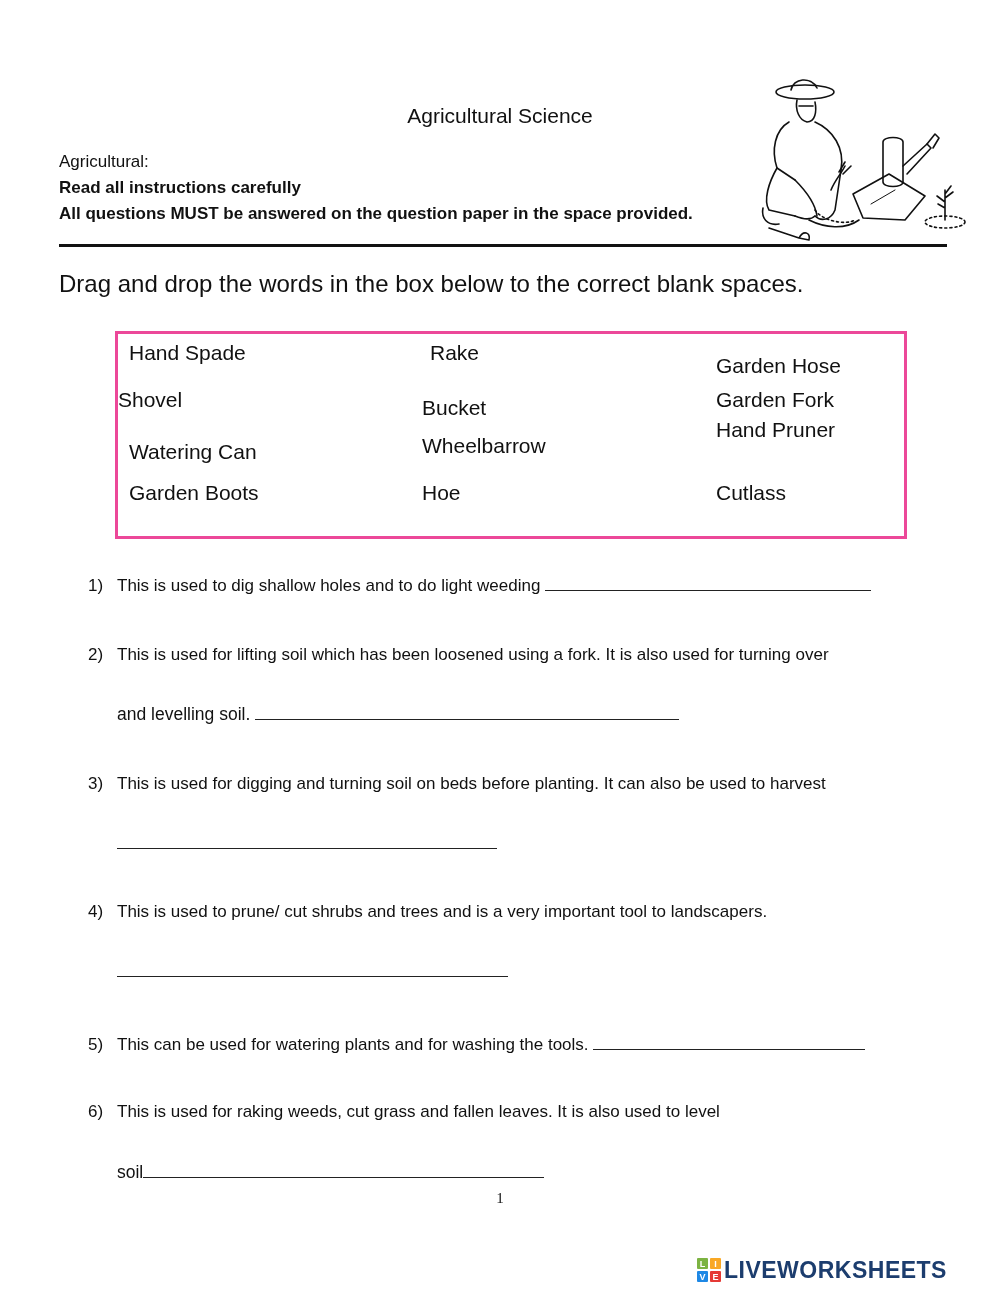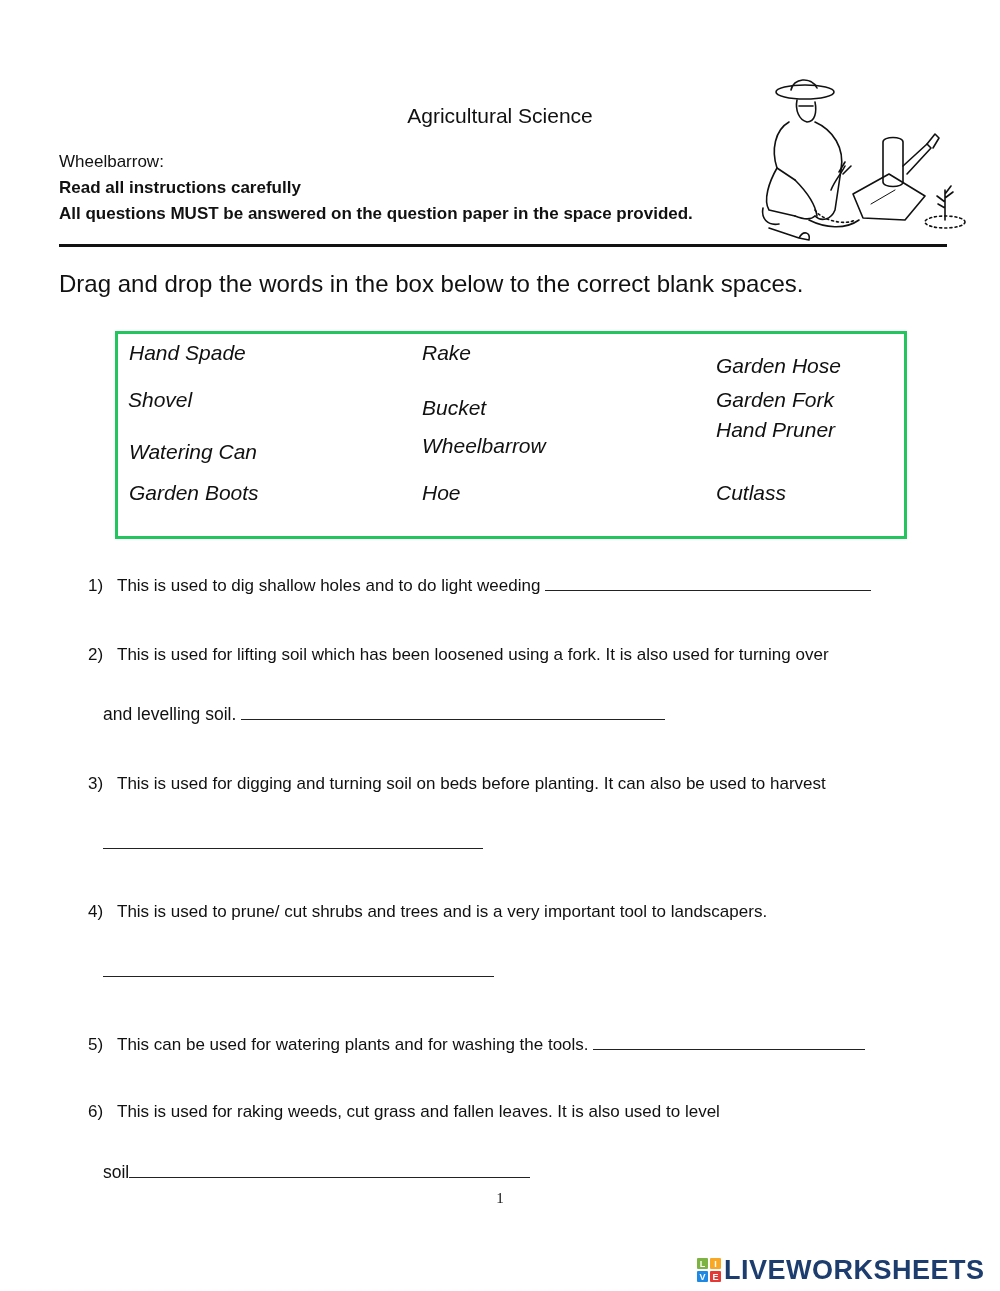--- a/index.html
+++ b/index.html
@@ -5,37 +5,37 @@
   html, body { margin: 0; padding: 0; background: #ffffff; }
   body { width: 1000px; height: 1291px; position: relative; overflow: hidden;
          font-family: "Liberation Sans", sans-serif; color: #111; }
   .abs { position: absolute; }
   .title { left: 0; width: 1000px; top: 104px; text-align: center; font-size: 21px; }
   .instr { left: 59px; font-size: 17px; }
   .instr.bold { font-weight: bold; }
   .rule { left: 59px; top: 244px; width: 888px; height: 3px; background: #111; }
   .illus { left: 755px; top: 70px; width: 215px; height: 175px; }
   .lead { left: 59px; top: 270px; font-size: 24px; text-align: center; }
-  .wordbox { left: 115px; top: 331px; width: 786px; height: 202px; border: 3px solid #22c55e; font-style: italic; }
+  .wordbox { left: 115px; top: 331px; width: 786px; height: 202px; border: 3px solid #ec4899; }
   .word { position: absolute; font-size: 21px; cursor: grab; }
   .q { left: 88px; font-size: 17px; white-space: nowrap; }
   .q .num { display: inline-block; width: 29px; }
-  .cont { left: 103px; font-size: 17.5px; white-space: nowrap; }
+  .cont { left: 117px; font-size: 17.5px; white-space: nowrap; }
   .blank { display: inline-block; border-bottom: 1.5px solid #222; height: 18px; vertical-align: baseline; }
   .pageno { left: 0; width: 1000px; text-align: center; top: 1190px; font-size: 15px; font-family: "Liberation Serif", serif; }
   .logo { left: 697px; top: 1255px; height: 30px; display: flex; align-items: center; }
   .logo-squares { display: grid; grid-template-columns: 11px 11px; grid-template-rows: 11px 11px; gap: 2px; margin-right: 3px; }
   .sq { font-size: 9px; color: #fff; font-weight: bold; display:flex; align-items:center; justify-content:center; border-radius: 1px; }
-  .logo-text { font-size: 27px; font-weight: bold; color: #1c3d6e; letter-spacing: 0.5px; }
+  .logo-text { font-size: 23px; font-weight: bold; color: #1c3d6e; letter-spacing: 0.5px; }
 </style>
 </head>
 <body>
 
 <div class="abs title">Agricultural Science</div>
-<div class="abs instr" style="top:152px">Wheelbarrow:</div>
+<div class="abs instr" style="top:152px">Agricultural:</div>
 <div class="abs instr bold" style="top:178px">Read all instructions carefully</div>
 <div class="abs instr bold" style="top:204px">All questions MUST be answered on the question paper in the space provided.</div>
 
 <svg class="abs illus" viewBox="0 0 215 175" fill="none" stroke="#111" stroke-width="1.6" stroke-linecap="round" stroke-linejoin="round">
   <ellipse cx="50" cy="22" rx="29" ry="7"></ellipse>
   <path d="M36 20 C38 8 56 6 62 18"></path>
   <path d="M42 30 C40 40 44 50 52 52 C60 52 62 42 60 32"></path>
   <path d="M44 36 h14"></path>
   <path d="M34 52 C20 60 16 80 22 98 L40 110"></path>
   <path d="M60 52 C78 60 90 78 86 100"></path>
@@ -57,23 +57,23 @@
   <ellipse cx="190" cy="152" rx="20" ry="6" stroke-dasharray="2 3"></ellipse>
   <path d="M60 140 C66 150 90 156 100 150" stroke-dasharray="2 3"></path>
 </svg>
 
 <div class="abs rule"></div>
 
 <div class="abs lead">Drag and drop the words in the box below to the correct blank spaces.</div>
 
 <div class="abs wordbox">
   <div class="word" style="left:11px;top:7px">Hand Spade</div>
-  <div class="word" style="left:304px;top:7px">Rake</div>
+  <div class="word" style="left:312px;top:7px">Rake</div>
   <div class="word" style="left:598px;top:20px">Garden Hose</div>
-  <div class="word" style="left:10px;top:54px">Shovel</div>
+  <div class="word" style="left:0;top:54px">Shovel</div>
   <div class="word" style="left:304px;top:62px">Bucket</div>
   <div class="word" style="left:598px;top:54px">Garden Fork</div>
   <div class="word" style="left:11px;top:106px">Watering Can</div>
   <div class="word" style="left:304px;top:100px">Wheelbarrow</div>
   <div class="word" style="left:598px;top:84px">Hand Pruner</div>
   <div class="word" style="left:11px;top:147px">Garden Boots</div>
   <div class="word" style="left:304px;top:147px">Hoe</div>
   <div class="word" style="left:598px;top:147px">Cutlass</div>
 </div>
 

